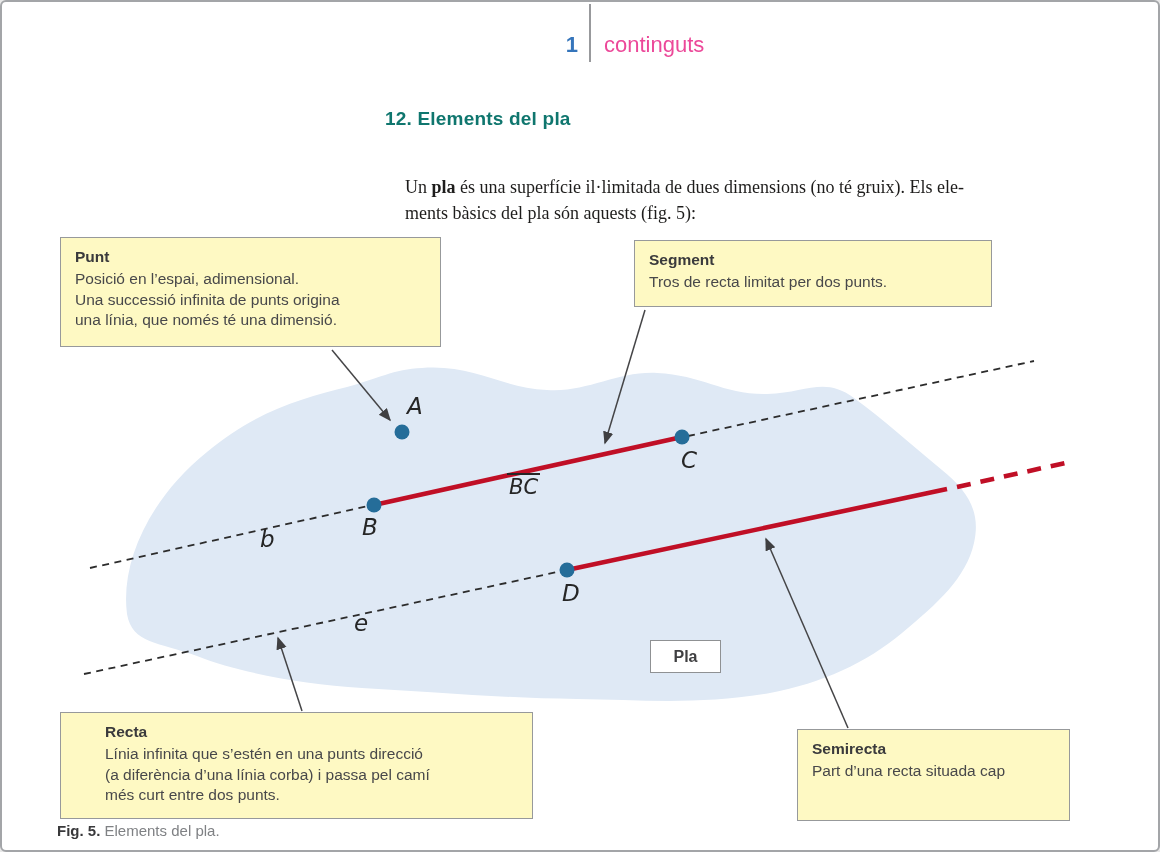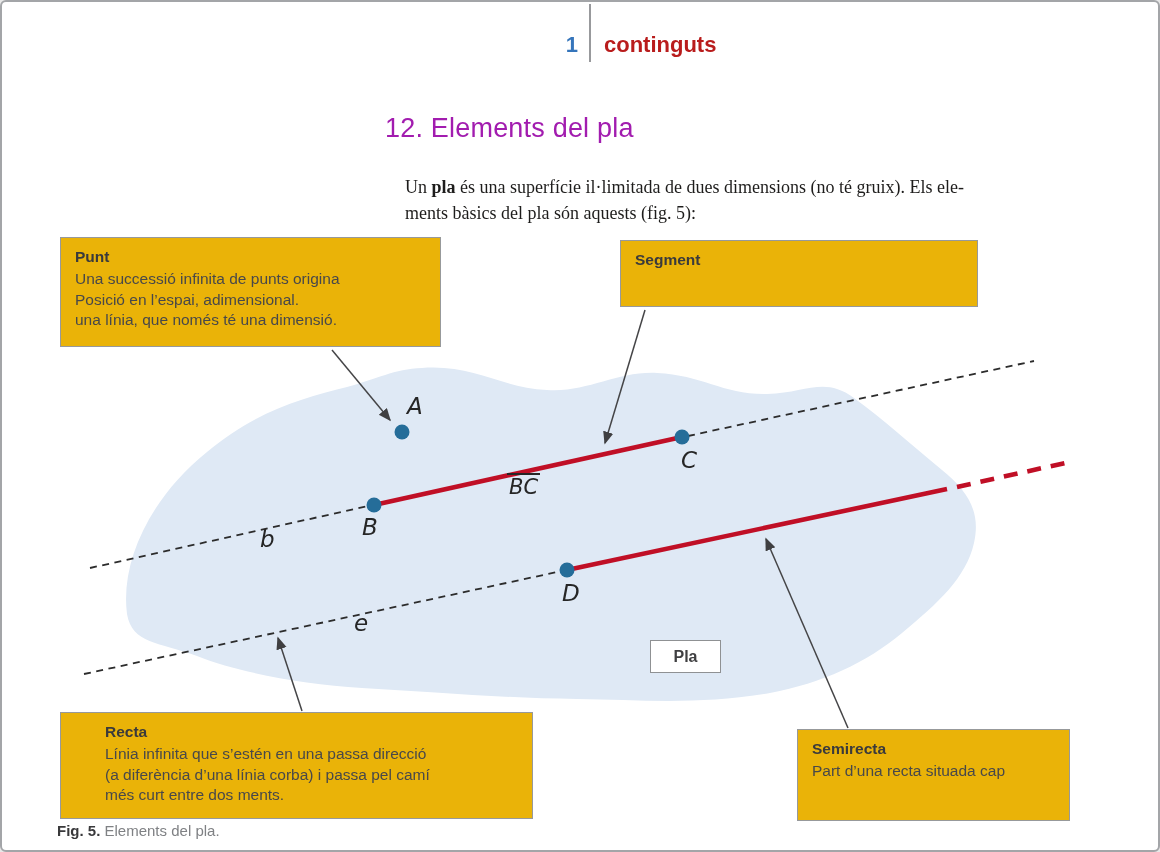--- a/index.html
+++ b/index.html
@@ -11,43 +11,43 @@
   
   .hdr-num {
     position:absolute; left:536px; top:31px; width:40px; text-align:right;
     font-size:22px; font-weight:bold; color:#3575bb; line-height:1.1;
   }
   .hdr-divider {
     position:absolute; left:587px; top:2px; width:2px; height:58px; background:#98999c;
   }
   .hdr-label {
     position:absolute; left:602px; top:31px;
-    font-size:22px; font-weight:bold; color:#b91c1c; line-height:1.1;
+    font-size:22px; font-weight:normal; color:#ec4899; line-height:1.1;
   }
   
   .page-title {
     position:absolute; left:383px; top:93px;
-    font-size:27px; font-weight:normal; color:#a21caf; letter-spacing:0.2px;
+    font-size:19px; font-weight:bold; color:#0f766e; letter-spacing:0.2px;
   }
   .intro {
     position:absolute; left:383px; top:155px; width:756px;
     font-family:"Liberation Serif", serif; font-size:18px; color:#1e1d1c; line-height:1.42;margin-left:20px;
   }
   .intro .l1 { text-align:justify; text-align-last:justify; }
   
   .fig-svg { position:absolute; left:0; top:0; width:1160px; height:852px; }
   
   .callout {
-    position:absolute; box-sizing:border-box; background:#eab308;
+    position:absolute; box-sizing:border-box; background:#fef9c3;
     border:1.7px solid #97999b; padding:9px 14px 8px 14px;
     font-size:15.5px; color:#48484a; line-height:1.34;
   }
   .callout .c-title { font-weight:bold; color:#3a3a3c; margin-bottom:1px; }
   .co-punt      { left:58px;  top:235px; width:381px; height:110px; }
-  .co-segment   { left:618px; top:238px; width:358px; height:67px;  }
+  .co-segment   { left:632px; top:238px; width:358px; height:67px;  }
   .co-recta     { left:58px;  top:710px; width:473px; height:107px;padding-left:44px; }
   .co-semirecta { left:795px; top:727px; width:273px; height:92px;  }
   
   .math-label {
     position:absolute; font-family:"DejaVu Sans", sans-serif; font-style:italic;
     font-size:23px; color:#262626; line-height:1;
   }
   .seg-label {
     position:absolute; left:505px; top:471px;
     font-family:"DejaVu Sans", sans-serif; font-style:italic; font-size:21px;
@@ -129,34 +129,35 @@
   <div class="math-label" style="left:679px; top:447px;">C</div>
   <div class="math-label" style="left:560px; top:580px;">D</div>
   <div class="math-label" style="left:258px; top:526px;">b</div>
   <div class="math-label" style="left:352px; top:610px;">e</div>
   <div class="seg-label">BC</div>
 
   <div class="pla-box">Pla</div>
 
   <div class="callout co-punt">
     <div class="c-title">Punt</div>
+    <div>Posició en l’espai, adimensional.</div>
     <div>Una successió infinita de punts origina</div>
-    <div>Posició en l’espai, adimensional.</div>
     <div>una línia, que només té una dimensió.</div>
   </div>
 
   <div class="callout co-segment">
     <div class="c-title">Segment</div>
+    <div>Tros de recta limitat per dos punts.</div>
   </div>
 
   <div class="callout co-recta">
     <div class="c-title">Recta</div>
-    <div>Línia infinita que s’estén en una passa direcció</div>
+    <div>Línia infinita que s’estén en una punts direcció</div>
     <div>(a diferència d’una línia corba) i passa pel camí</div>
-    <div>més curt entre dos ments.</div>
+    <div>més curt entre dos punts.</div>
   </div>
 
   <div class="callout co-semirecta">
     <div class="c-title">Semirecta</div>
     <div>Part d’una recta situada cap</div>
   </div>
 
   <div class="caption">
     <span class="cap-bold">Fig. 5.</span><span class="cap-rest"> Elements del pla.</span>
   </div>

